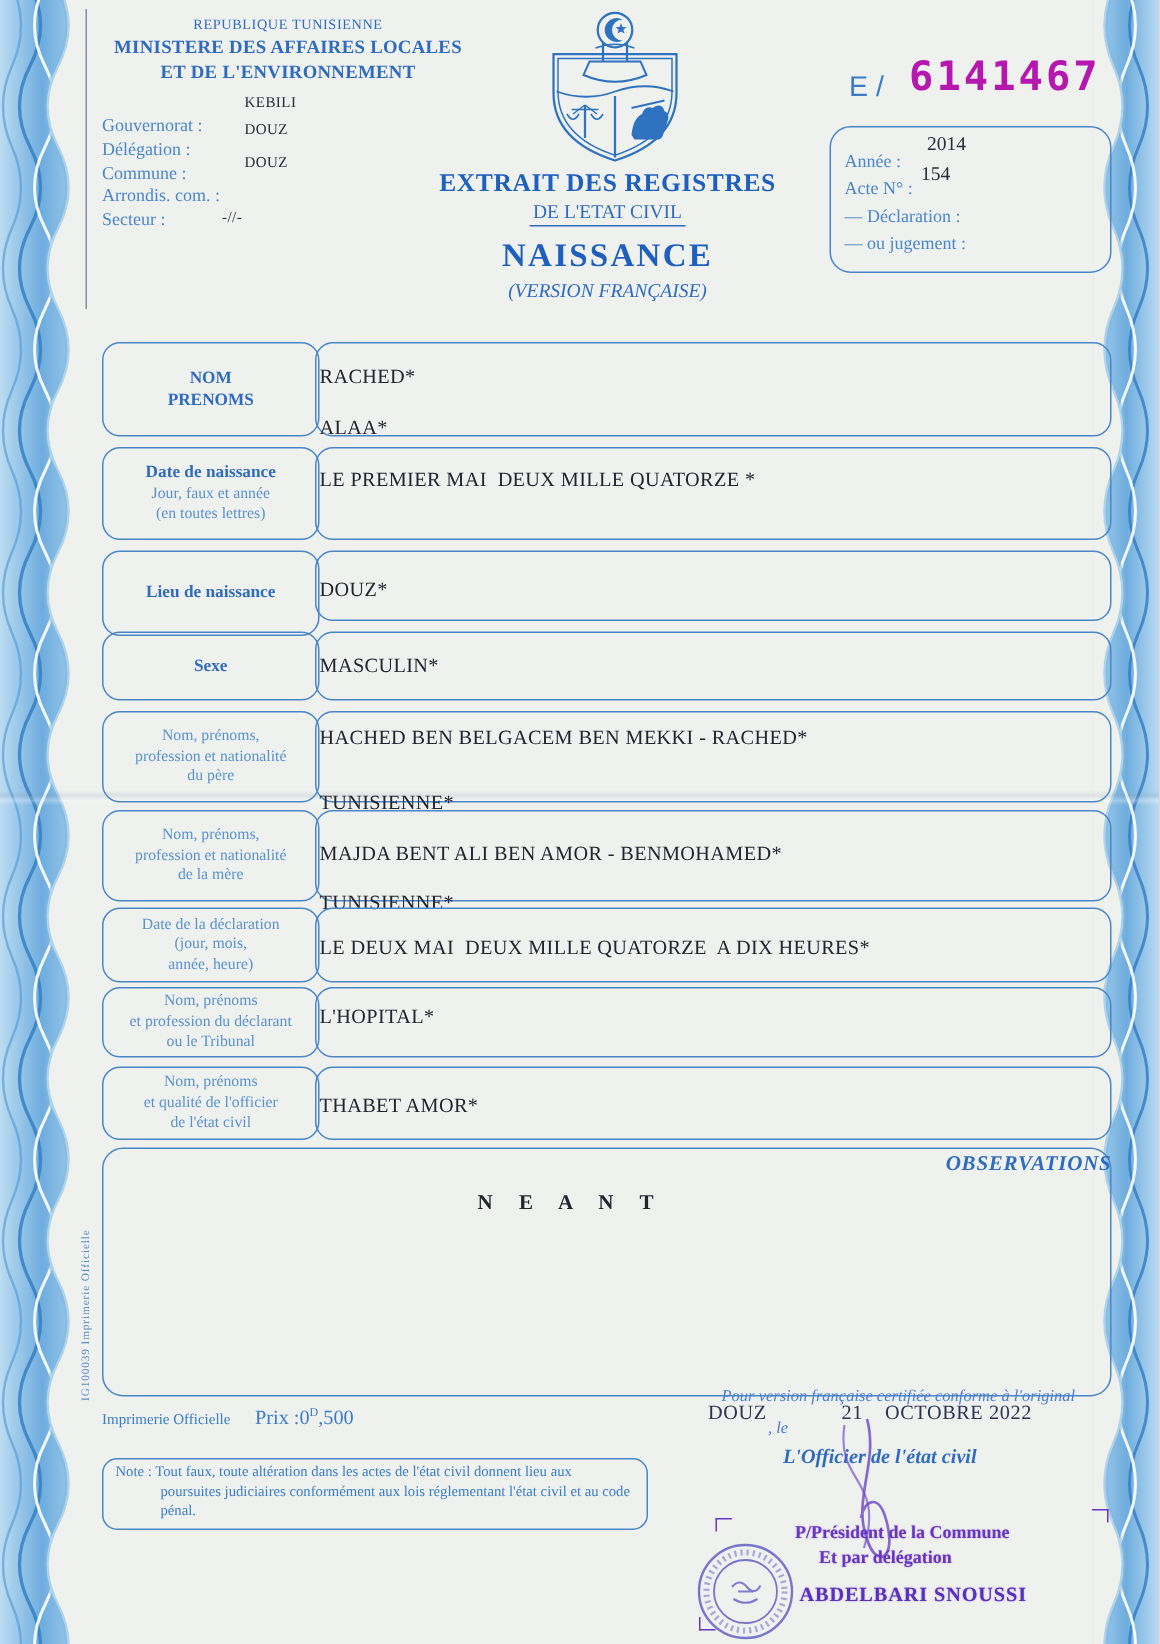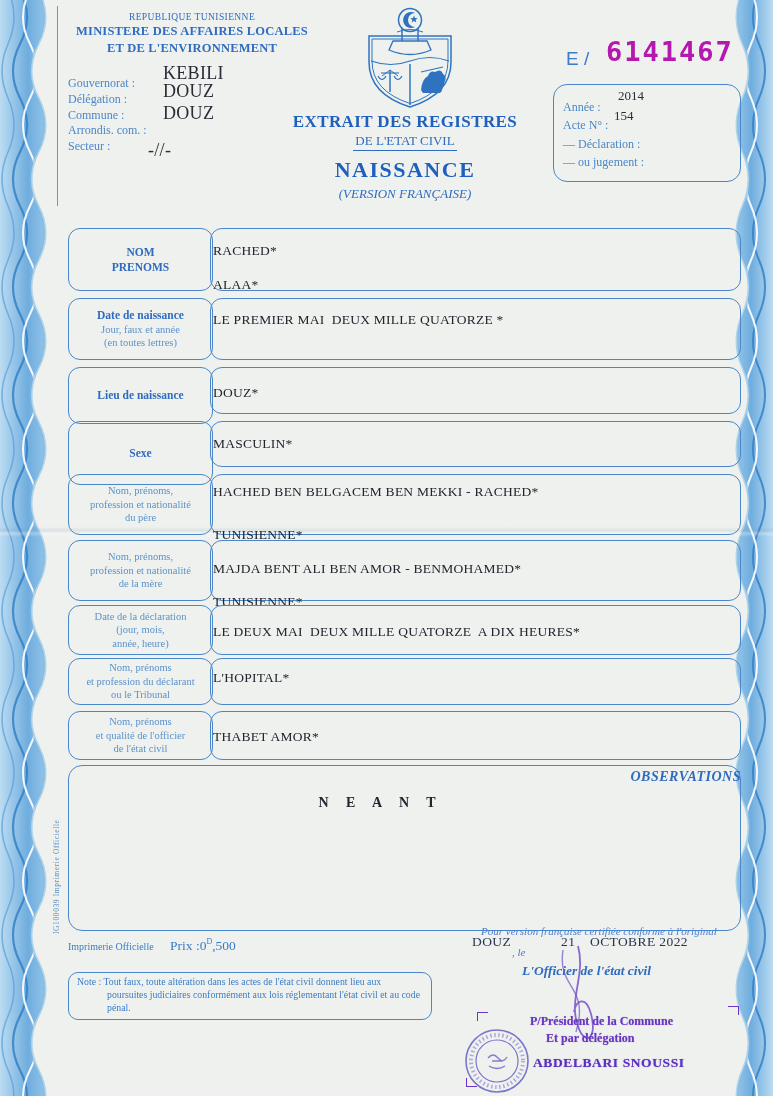--- a/index.html
+++ b/index.html
@@ -14,21 +14,21 @@
   .gb-left{left:0; width:56px;}
   .gb-right{right:0; width:44px;}
   
   .fold{position:absolute; left:0; width:100%; height:10px; pointer-events:none;
     background:linear-gradient(to bottom, rgba(130,145,165,0), rgba(130,145,165,.16), rgba(255,255,255,.28), rgba(130,145,165,0));}
   .scanline{position:absolute; width:1.2px; background:rgba(40,45,70,.5);}
   .hdr-left{position:absolute; left:58px; top:12px; width:268px; text-align:center; color:#2f6bbf;}
   .hdr-rep{font-size:9.5px; letter-spacing:.4px;}
   .hdr-min{font-size:12.5px; font-weight:700; letter-spacing:.2px; margin-top:2px;}
   .fld-label{position:absolute; font-size:12px; color:#4a86c8;}
-  .fld-value{position:absolute; font-size:18px; color:#2a2c38; letter-spacing:.3px;}
+  .fld-value{position:absolute; font-size:10px; color:#2a2c38; letter-spacing:.3px;}
   .title-block{position:absolute; left:240px; top:112px; width:330px; text-align:center;}
   .t1{font-size:17px; font-weight:700; color:#1f5fbe; letter-spacing:.4px;}
   .t2{font-size:13px; color:#2f6bbf; margin-top:1px;}
   .t2u{display:inline-block; border-bottom:1.4px solid #2f6bbf; padding:0 2px 1px;}
   .t3{font-size:22px; font-weight:700; color:#1f5fbe; letter-spacing:1.5px; margin-top:6px;}
   .t4{font-size:13px; font-style:italic; color:#2f6bbf; margin-top:3px;}
   .serial-prefix{position:absolute; left:566px; top:48px; font-size:19px; color:#3a7cc8; font-family:"Liberation Sans",sans-serif;}
   .serial-number{position:absolute; left:606px; top:36px; font-size:27px; font-weight:700; color:#b617ae;
      font-family:"DejaVu Sans Mono", monospace; letter-spacing:2px;}
   .act-box{position:absolute; left:553px; top:84px; width:188px; height:98px;
@@ -185,21 +185,21 @@
   </div>
   <div class="valbox" style="top:298px;height:62px"></div>
   <span class="val" style="left:213px;top:312px">LE PREMIER MAI  DEUX MILLE QUATORZE *</span>
 
   <div class="lblbox" style="top:367px;height:57px">
     <span class="lb-b">Lieu de naissance</span>
   </div>
   <div class="valbox" style="top:367px;height:47px"></div>
   <span class="val" style="left:213px;top:385px">DOUZ*</span>
 
-  <div class="lblbox" style="top:421px;height:64px">
+  <div class="lblbox" style="top:421px;height:46px">
     <span class="lb-b">Sexe</span>
   </div>
   <div class="valbox" style="top:421px;height:46px"></div>
   <span class="val" style="left:213px;top:436px">MASCULIN*</span>
 
   <div class="lblbox" style="top:474px;height:61px">
     <span class="lb-n">Nom, prénoms,</span>
     <span class="lb-n">profession et nationalité</span>
     <span class="lb-n">du père</span>
   </div>

